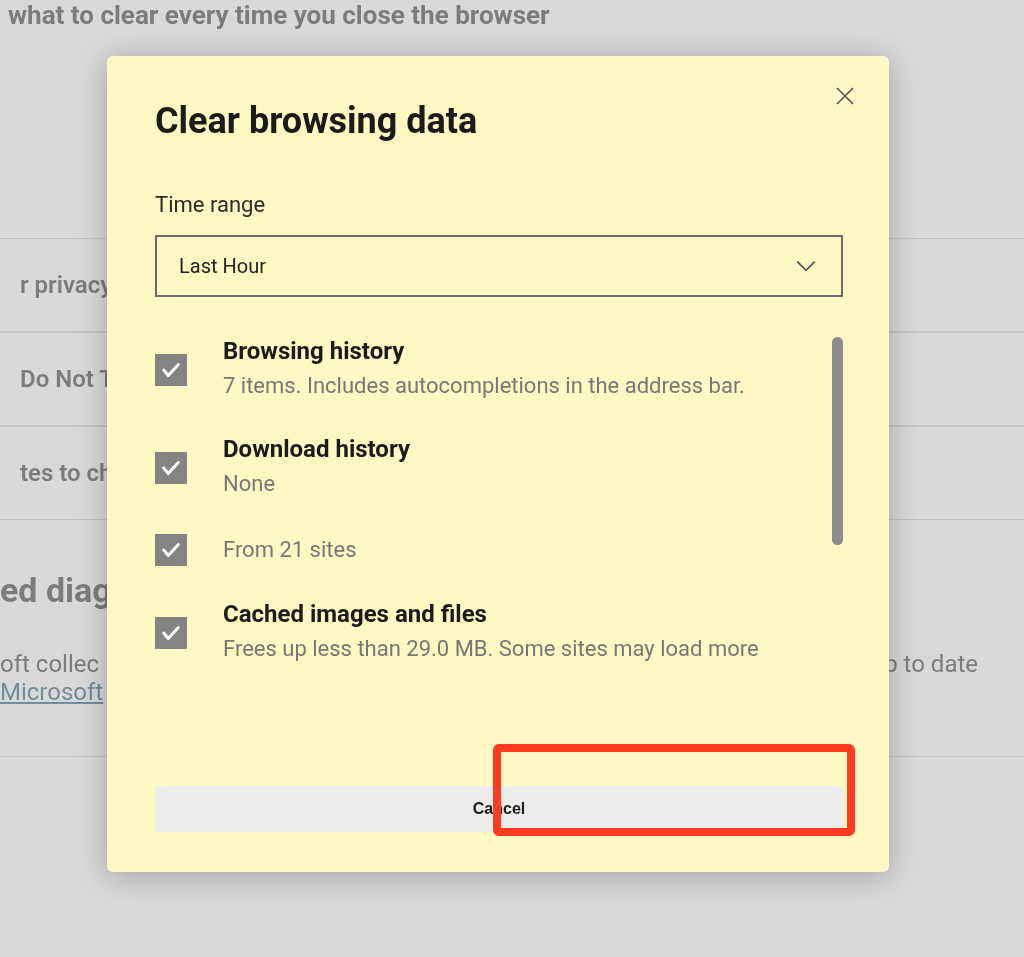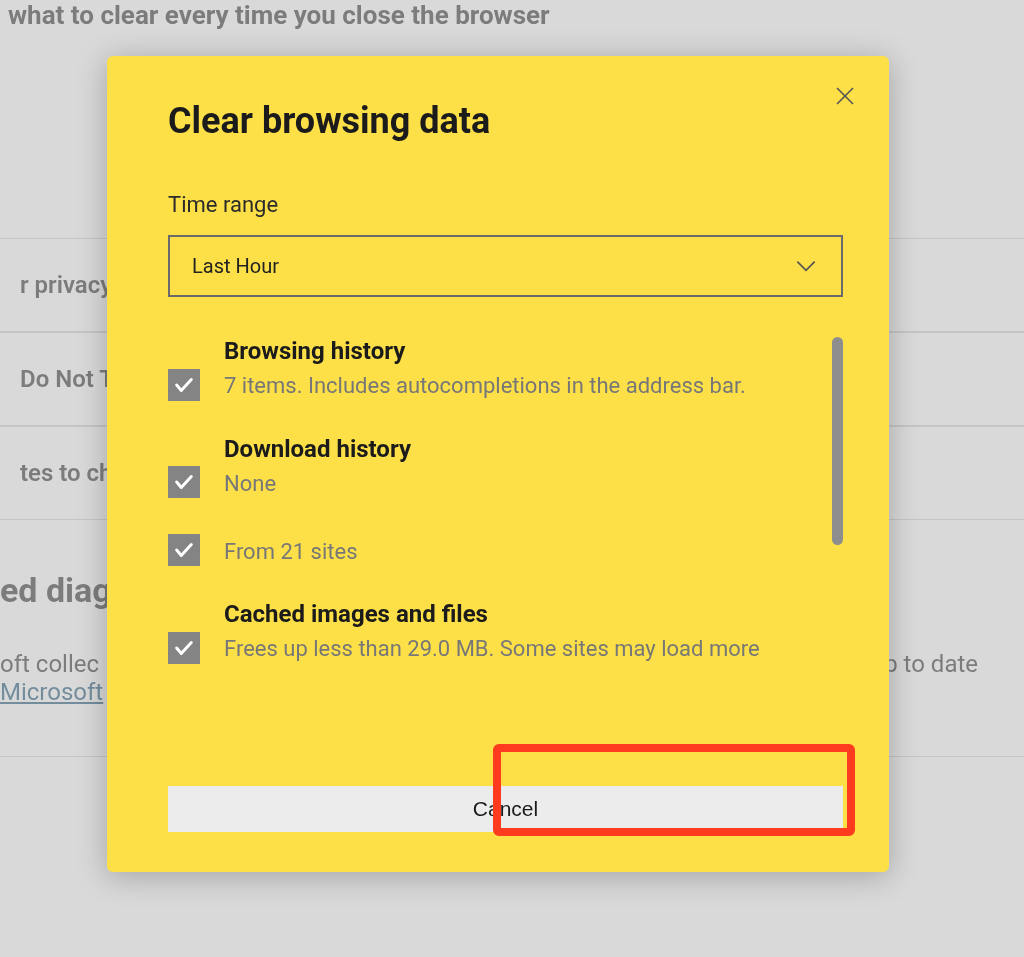--- a/index.html
+++ b/index.html
@@ -54,24 +54,24 @@
       text-decoration: underline;
     }
 
     
     .dialog {
       position: absolute;
       top: 56px;
       left: 107px;
       width: 782px;
       height: 816px;
-      background: #fde047;
+      background: #fef9c3;
       border-radius: 6px;
       box-shadow: 0 4px 30px rgba(0,0,0,0.25);
-      padding: 44px 46px 40px 61px;
+      padding: 44px 46px 40px 48px;
       display: flex;
       flex-direction: column;
     }
     .dialog-close {
       position: absolute;
       top: 22px;
       right: 26px;
       width: 36px;
       height: 36px;
       display: flex;
@@ -126,22 +126,22 @@
       right: 0;
       top: 0;
       width: 11px;
       height: 208px;
       background: #8d8d8d;
       border-radius: 6px;
     }
 
     .check-item {
       display: flex;
-      align-items: flex-end;
-      gap: 24px;
+      align-items: center;
+      gap: 36px;
       margin-bottom: 34px;
     }
     .checkbox {
       width: 32px;
       height: 32px;
       background: #848484;
       display: flex;
       align-items: center;
       justify-content: center;
       flex: 0 0 32px;
@@ -166,22 +166,22 @@
       display: flex;
       gap: 16px;
       margin-top: 18px;
     }
     .btn {
       flex: 1 1 50%;
       height: 46px;
       display: flex;
       align-items: center;
       justify-content: center;
-      font-size: 21px;
-      font-weight: 400;
+      font-size: 16px;
+      font-weight: 700;
       cursor: pointer;
       border: none;
     }
     .btn-cancel {
       background: #ececec;
       color: #1b1b1b;
     }
     .btn-primary {
       background: #2170c6;
       color: #fff;

